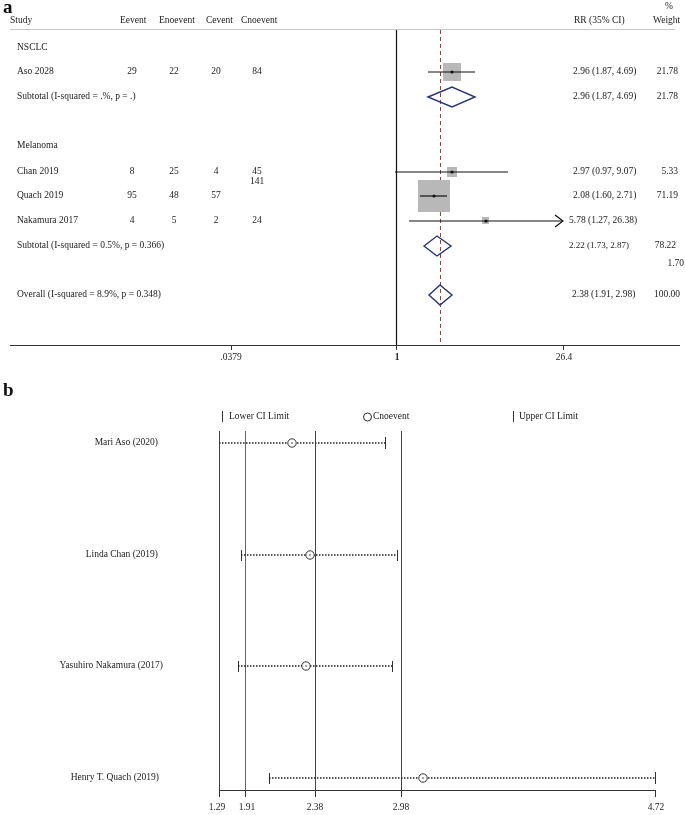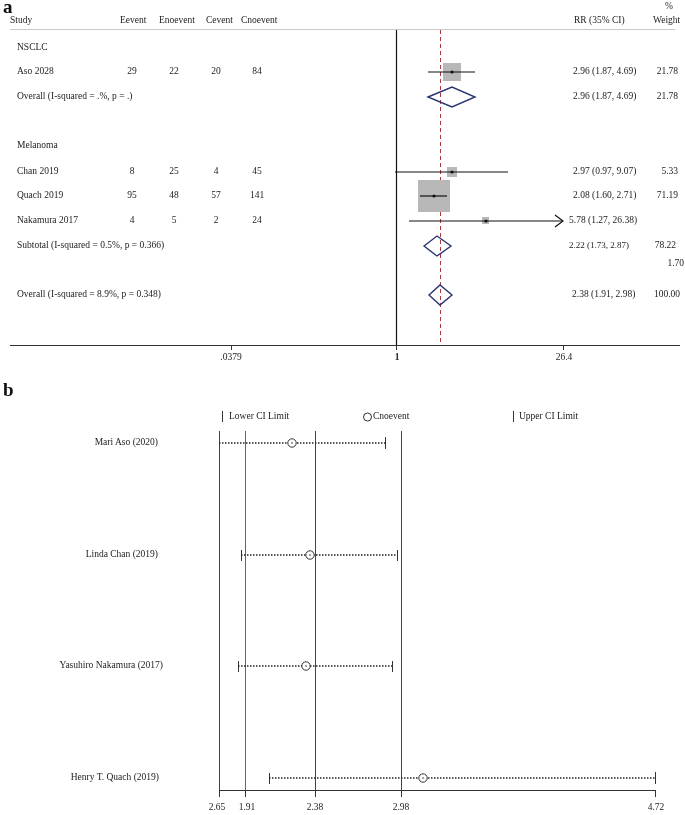--- a/index.html
+++ b/index.html
@@ -33,41 +33,41 @@
   <div class="t" style="left:17px;top:67px;">Aso 2028</div>
   <div class="t c" style="left:132px;top:67px;">29</div>
   <div class="t c" style="left:174px;top:67px;">22</div>
   <div class="t c" style="left:216px;top:67px;">20</div>
   <div class="t c" style="left:257px;top:67px;">84</div>
   <div class="t" style="left:573px;top:67px;">2.96 (1.87, 4.69)</div>
   <div class="t r" style="right:7px;top:67px;">21.78</div>
 </div>
 
 <div>
-  <div class="t" style="left:17px;top:92px;">Overall  (I-squared = .%, p = .)</div>
+  <div class="t" style="left:17px;top:92px;">Subtotal  (I-squared = .%, p = .)</div>
   <div class="t" style="left:573px;top:92px;">2.96 (1.87, 4.69)</div>
   <div class="t r" style="right:7px;top:92px;">21.78</div>
 </div>
 
 <div>
   <div class="t" style="left:17px;top:167px;">Chan 2019</div>
   <div class="t c" style="left:132px;top:167px;">8</div>
   <div class="t c" style="left:174px;top:167px;">25</div>
   <div class="t c" style="left:216px;top:167px;">4</div>
   <div class="t c" style="left:257px;top:167px;">45</div>
   <div class="t" style="left:573px;top:167px;">2.97 (0.97, 9.07)</div>
   <div class="t r" style="right:7px;top:167px;">5.33</div>
 </div>
 
 <div>
   <div class="t" style="left:17px;top:191px;">Quach 2019</div>
   <div class="t c" style="left:132px;top:191px;">95</div>
   <div class="t c" style="left:174px;top:191px;">48</div>
   <div class="t c" style="left:216px;top:191px;">57</div>
-  <div class="t c" style="left:257px;top:191px;">141</div>
+  <div class="t c" style="left:257px;top:177px;">141</div>
   <div class="t" style="left:573px;top:191px;">2.08 (1.60, 2.71)</div>
   <div class="t r" style="right:7px;top:191px;">71.19</div>
 </div>
 
 <div>
   <div class="t" style="left:17px;top:216px;font-family:Liberation Serif, serif;">Nakamura 2017</div>
   <div class="t c" style="left:132px;top:216px;">4</div>
   <div class="t c" style="left:174px;top:216px;">5</div>
   <div class="t c" style="left:216px;top:216px;">2</div>
   <div class="t c" style="left:257px;top:216px;">24</div>
@@ -176,17 +176,17 @@
   <circle cx="306" cy="666" r="4.2" fill="#fff" stroke="#333" stroke-width="1"></circle>
   <circle cx="306" cy="666" r="0.8" fill="#333"></circle>
 
   <line x1="269.5" y1="773" x2="269.5" y2="784" stroke="#333" stroke-width="1"></line>
   <line x1="269" y1="778" x2="655" y2="778" stroke="#222" stroke-width="1.5" stroke-dasharray="1.5,1.5"></line>
   <line x1="655.5" y1="772" x2="655.5" y2="784" stroke="#333" stroke-width="1"></line>
   <circle cx="423" cy="778" r="4.2" fill="#fff" stroke="#333" stroke-width="1"></circle>
   <circle cx="423" cy="778" r="0.8" fill="#333"></circle>
 </svg>
 
-<div class="t c" style="left:217px;top:803px;">2.65</div>
+<div class="t c" style="left:217px;top:803px;">1.29</div>
 <div class="t c" style="left:247px;top:803px;">1.91</div>
 <div class="t c" style="left:315px;top:803px;">2.38</div>
 <div class="t c" style="left:401px;top:803px;">2.98</div>
 <div class="t c" style="left:656px;top:803px;">4.72</div>
 
 </body></html>

